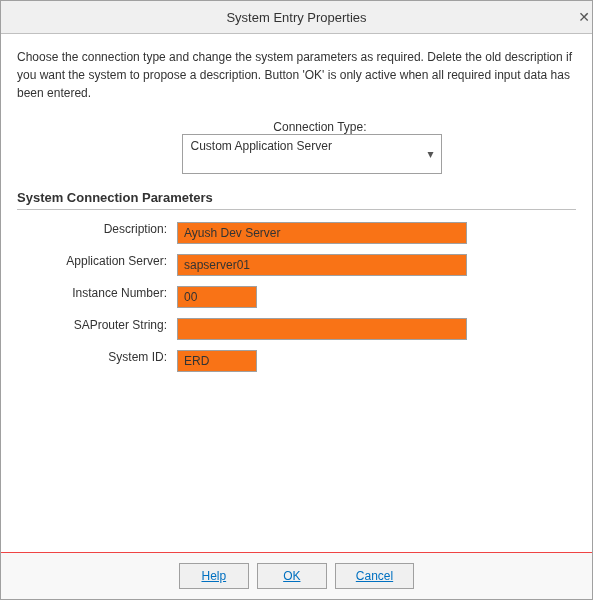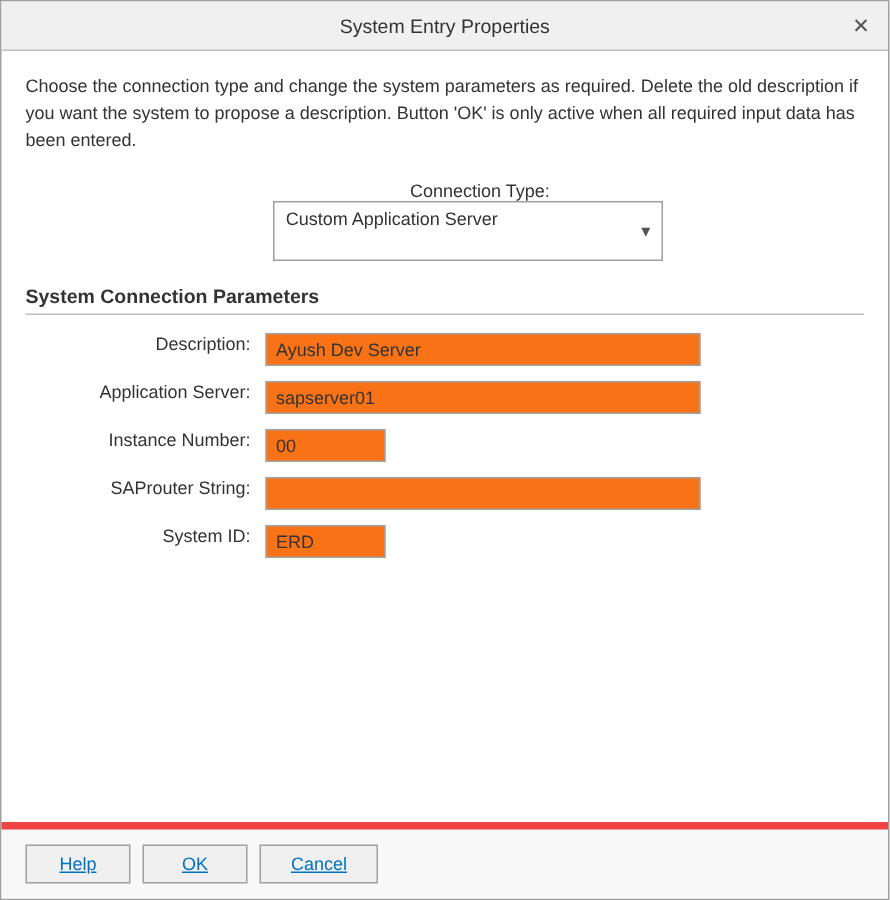--- a/index.html
+++ b/index.html
@@ -24,21 +24,21 @@
       background: #ffffff;
       border: 1px solid #a0a0a0;
       box-shadow: 2px 2px 8px rgba(0,0,0,0.3);
       display: flex;
       flex-direction: column;
     }
 
     .dialog-titlebar {
       background: #f0f0f0;
       border-bottom: 1px solid #c0c0c0;
-      padding: 8px 10px;
+      padding: 8px 0;
       display: flex;
       align-items: center;
       justify-content: center;
     }
 
     .dialog-title {
       font-size: 13px;
       color: #333;
       font-weight: normal;
       flex: 1;
@@ -177,24 +177,24 @@
 
     .input-wide {
       width: 290px;
     }
 
     .input-small {
       width: 80px;
     }
 
     .dialog-footer {
-      border-top: 5px solid #ef4444;
+      border-top: 1px solid #ef4444;
       padding: 10px 16px;
       display: flex;
-      justify-content: flex-start;
+      justify-content: center;
       gap: 8px;
       background: #f8f8f8;
     }
 
     .footer-btn {
       padding: 5px 20px;
       font-size: 12px;
       border: 1px solid #a0a0a0;
       background: #f0f0f0;
       cursor: pointer;

